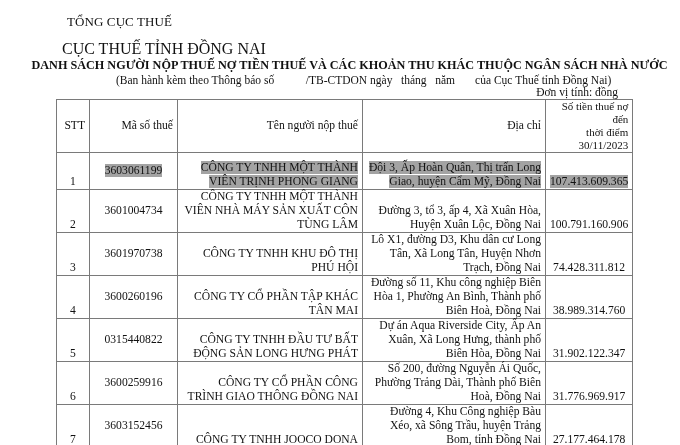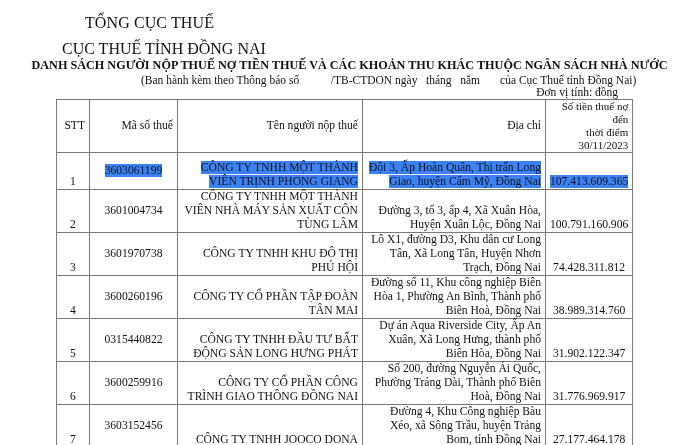--- a/index.html
+++ b/index.html
@@ -1,39 +1,39 @@
 <!DOCTYPE html>
 <html><head>
 <meta charset="utf-8">
 <style>
   html, body { margin: 0; padding: 0; background: #ffffff; }
   body {
     width: 680px; height: 445px; overflow: hidden; position: relative;
     font-family: "Liberation Serif", "DejaVu Serif", serif; color: #111;
   }
-  .agency { position: absolute; left: 85px; top: 14px; font-size: 16px; letter-spacing: 0.1px; }
+  .agency { position: absolute; left: 67px; top: 14px; font-size: 13px; letter-spacing: 0.1px; }
   .dept { position: absolute; left: 62px; top: 40px; font-size: 16px; font-weight: normal; }
   .title { position: absolute; left: 0; width: 680px; top: 58px; text-align: center; font-size: 12.2px; font-weight: bold; padding-left: 19px; box-sizing: border-box; }
-  .subtitle { position: absolute; left: 116px; top: 74px; font-size: 11.5px; white-space: pre; margin-left: 25px; }
+  .subtitle { position: absolute; left: 116px; top: 74px; font-size: 11.5px; white-space: pre; }
   .unit { position: absolute; right: 62px; top: 86px; font-size: 11.5px; }
 
   table.debt {
     position: absolute; left: 56px; top: 99px;
     border-collapse: collapse; table-layout: fixed;
     font-size: 11.6px; line-height: 14px;
   }
   table.debt th, table.debt td { border: 1px solid #7a7a7a; padding: 0 4px; }
   table.debt th { font-weight: normal; text-align: right; vertical-align: middle; height: 43px; font-size: 11.6px; }
   td.stt { text-align: center; vertical-align: bottom; padding-bottom: 1px; }
   td.mst { text-align: center; vertical-align: middle; }
   td.name { text-align: right; vertical-align: bottom; padding-bottom: 1px; }
   td.addr { text-align: right; vertical-align: bottom; padding-bottom: 1px; }
   td.amt { text-align: center; vertical-align: bottom; padding-bottom: 1px; padding-right: 8px; }
   td.mst.top { vertical-align: top; padding-top: 14px; }
-  .hl { background: #3b82f6; }
+  .hl { background: #a3a3a3; }
 </style>
 </head>
 <body>
 
 <div class="agency">TỔNG CỤC THUẾ</div>
 <div class="dept">CỤC THUẾ TỈNH ĐỒNG NAI</div>
 <div class="title">DANH SÁCH NGƯỜI NỘP THUẾ NỢ TIỀN THUẾ VÀ CÁC KHOẢN THU KHÁC THUỘC NGÂN SÁCH NHÀ NƯỚC</div>
 <div class="subtitle">(Ban hành kèm theo Thông báo số           /TB-CTDON ngày   tháng   năm       của Cục Thuế tỉnh Đồng Nai)</div>
 <div class="unit">Đơn vị tính: đồng</div>
 
@@ -76,21 +76,21 @@
     <tr style="height:38px">
       <td class="stt">3</td>
       <td class="mst">3601970738</td>
       <td class="name">CÔNG TY TNHH KHU ĐÔ THỊ PHÚ HỘI</td>
       <td class="addr">Lô X1, đường D3, Khu dân cư Long Tân, Xã Long Tân, Huyện Nhơn Trạch, Đồng Nai</td>
       <td class="amt">74.428.311.812</td>
     </tr>
     <tr style="height:36px">
       <td class="stt">4</td>
       <td class="mst">3600260196</td>
-      <td class="name">CÔNG TY CỔ PHẦN  TẬP ĐOÀN TÂN MAI</td>
+      <td class="name">CÔNG TY CỔ PHẦN  TẬP KHÁC TÂN MAI</td>
       <td class="addr">Đường số 11, Khu công nghiệp Biên Hòa 1, Phường An Bình, Thành phố Biên Hoà, Đồng Nai</td>
       <td class="amt">38.989.314.760</td>
     </tr>
     <tr style="height:41px">
       <td class="stt">5</td>
       <td class="mst">0315440822</td>
       <td class="name">CÔNG TY TNHH ĐẦU TƯ BẤT ĐỘNG SẢN LONG HƯNG PHÁT</td>
       <td class="addr">Dự án Aqua Riverside City, Ấp An Xuân, Xã Long Hưng, thành phố Biên Hòa, Đồng Nai</td>
       <td class="amt">31.902.122.347</td>
     </tr>

